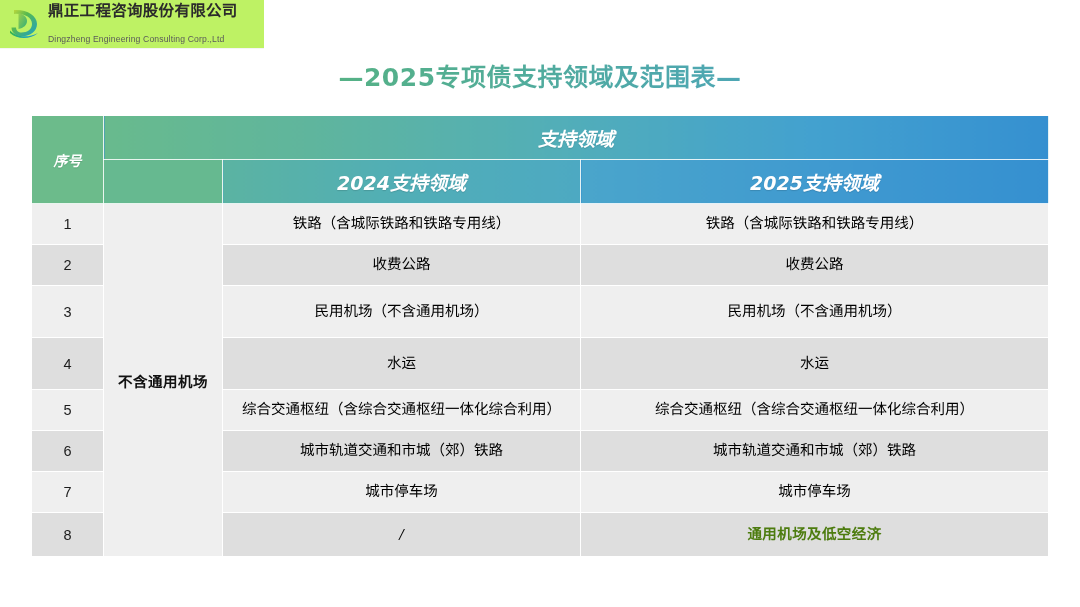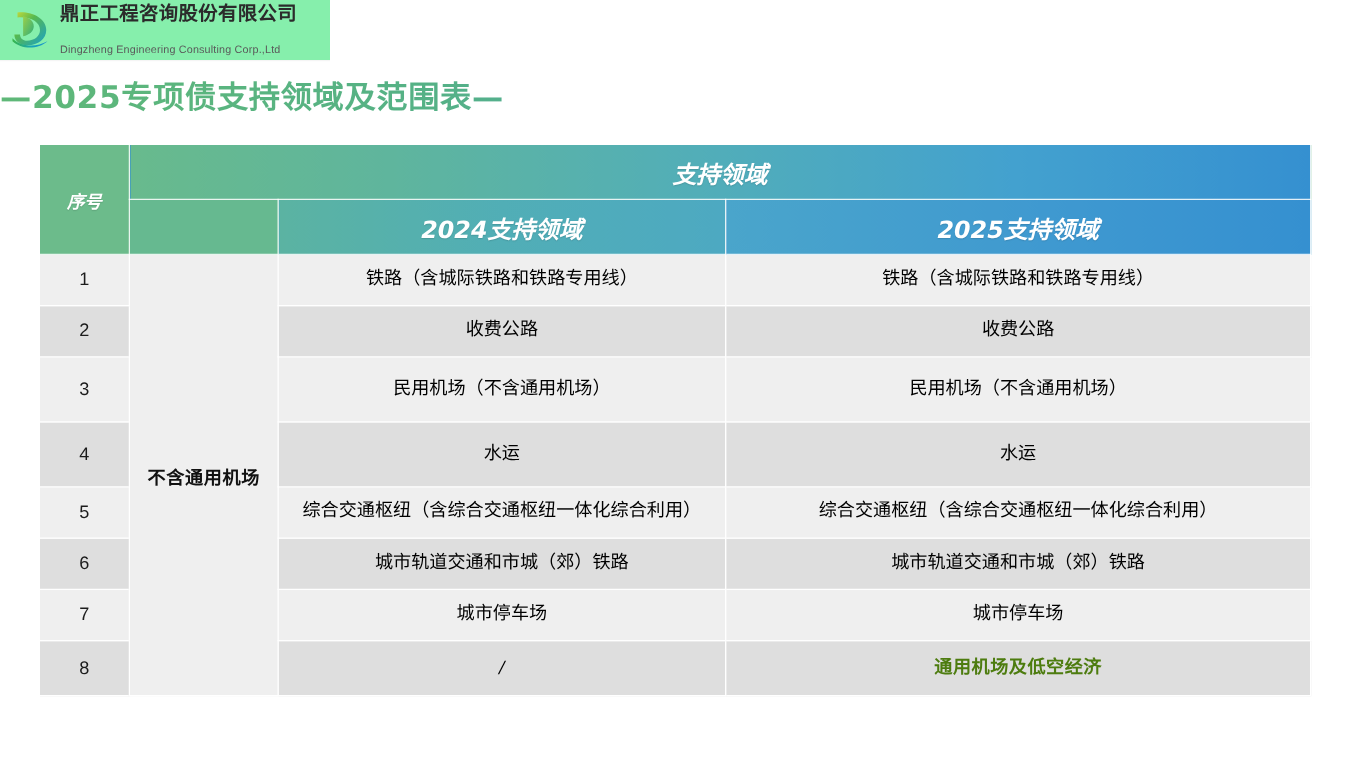--- a/index.html
+++ b/index.html
@@ -19,21 +19,21 @@
   .brand {
     position: absolute;
     left: 0;
     top: 0;
     width: 264px;
     height: 48px;
     display: flex;
     align-items: center;
     padding-left: 9px;
     box-sizing: border-box;
-    background: #86efac;
+    background: #bef264;
     box-shadow: 0 1px 0 rgba(0,0,0,0.04);
   }
   .brand-logo {
     width: 32px;
     height: 34px;
     flex: 0 0 auto;
     margin-right: 7px;
     display: block;
   }
   .brand-text {
@@ -58,20 +58,21 @@
     white-space: nowrap;
     font-family: "Liberation Sans", sans-serif;
   }
 
   
   .page-title {
     position: absolute;
     left: 0;
     top: 57px;
     width: 1080px;
+    text-align: center;
     font-size: 25px;
     font-weight: bold;
     letter-spacing: 0.5px;
     font-family: "DejaVu Sans", "Liberation Sans", sans-serif;
     background: linear-gradient(90deg, #5fb878 0%, #55b186 32%, #4fa9a8 58%, #4a9fd8 100%);
     -webkit-background-clip: text;
     background-clip: text;
     color: transparent;
     -webkit-text-fill-color: transparent;
     white-space: nowrap;

